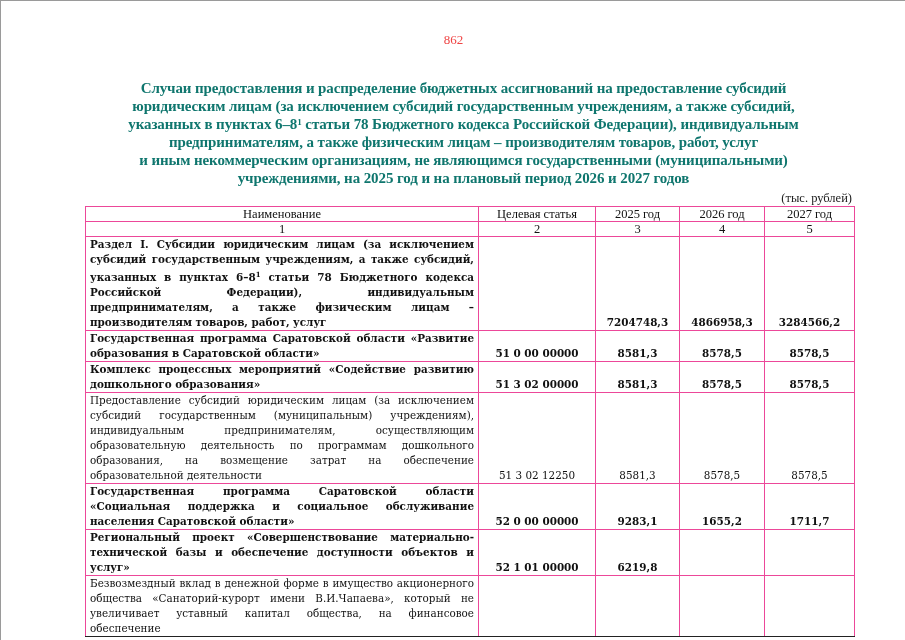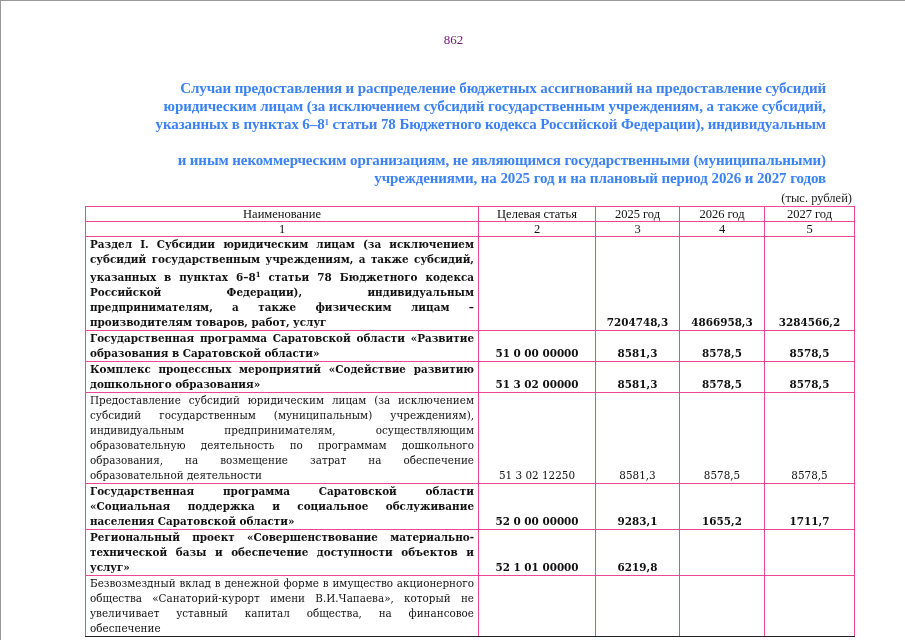--- a/index.html
+++ b/index.html
@@ -3,26 +3,26 @@
 <meta charset="utf-8">
 <style>
   html, body { margin: 0; padding: 0; }
   body {
     width: 905px; height: 640px; background: #ffffff; position: relative; overflow: hidden;
     font-family: "DejaVu Serif", "Liberation Serif", serif; color: #111;
     border-top: 1px solid #9a9a9a; border-left: 1px solid #9a9a9a; box-sizing: border-box;
   }
   .page-number {
     position: absolute; top: 31px; left: 0; width: 905px; text-align: center;
-    font-family: "Liberation Serif", serif; font-size: 13px; color: #701a75;
+    font-family: "Liberation Serif", serif; font-size: 13px; color: #ef4444;
   }
   .title {
-    position: absolute; top: 78px; left: 100px; width: 725px; text-align: right;
+    position: absolute; top: 78px; left: 100px; width: 725px; text-align: center;
     font-family: "Liberation Serif", serif; font-weight: bold; font-size: 15px; line-height: 18px;
-    color: #3b82f6; letter-spacing: -0.1px;
+    color: #0f766e; letter-spacing: -0.1px;
   }
   .title sup { font-size: 9px; vertical-align: top; position: relative; top: -2px; }
   .units {
     position: absolute; top: 190px; right: 53px;
     font-family: "Liberation Serif", serif; font-size: 12.5px; color: #222;
   }
   table.budget {
     position: absolute; top: 205px; left: 84px; width: 769px;
     border-collapse: collapse; table-layout: fixed;
     font-family: "DejaVu Serif", serif; font-size: 10.4px; line-height: 15px;
@@ -48,21 +48,21 @@
 </style>
 </head>
 <body>
 
 <div class="page-number">862</div>
 
 <div class="title">
   <span>Случаи предоставления и распределение бюджетных ассигнований на предоставление субсидий</span><br>
   <span>юридическим лицам (за исключением субсидий государственным учреждениям, а также субсидий,</span><br>
   <span>указанных в пунктах 6–8</span><sup>1</sup><span> статьи 78 Бюджетного кодекса Российской Федерации), индивидуальным</span><br>
-  <br>
+  <span>предпринимателям, а также физическим лицам – производителям товаров, работ, услуг</span><br>
   <span>и иным некоммерческим организациям, не являющимся государственными (муниципальными)</span><br>
   <span>учреждениями, на 2025 год и на плановый период 2026 и 2027 годов</span>
 </div>
 
 <div class="units">(тыс. рублей)</div>
 
 <table class="budget">
   <colgroup>
     <col style="width:393px">
     <col style="width:117px">

